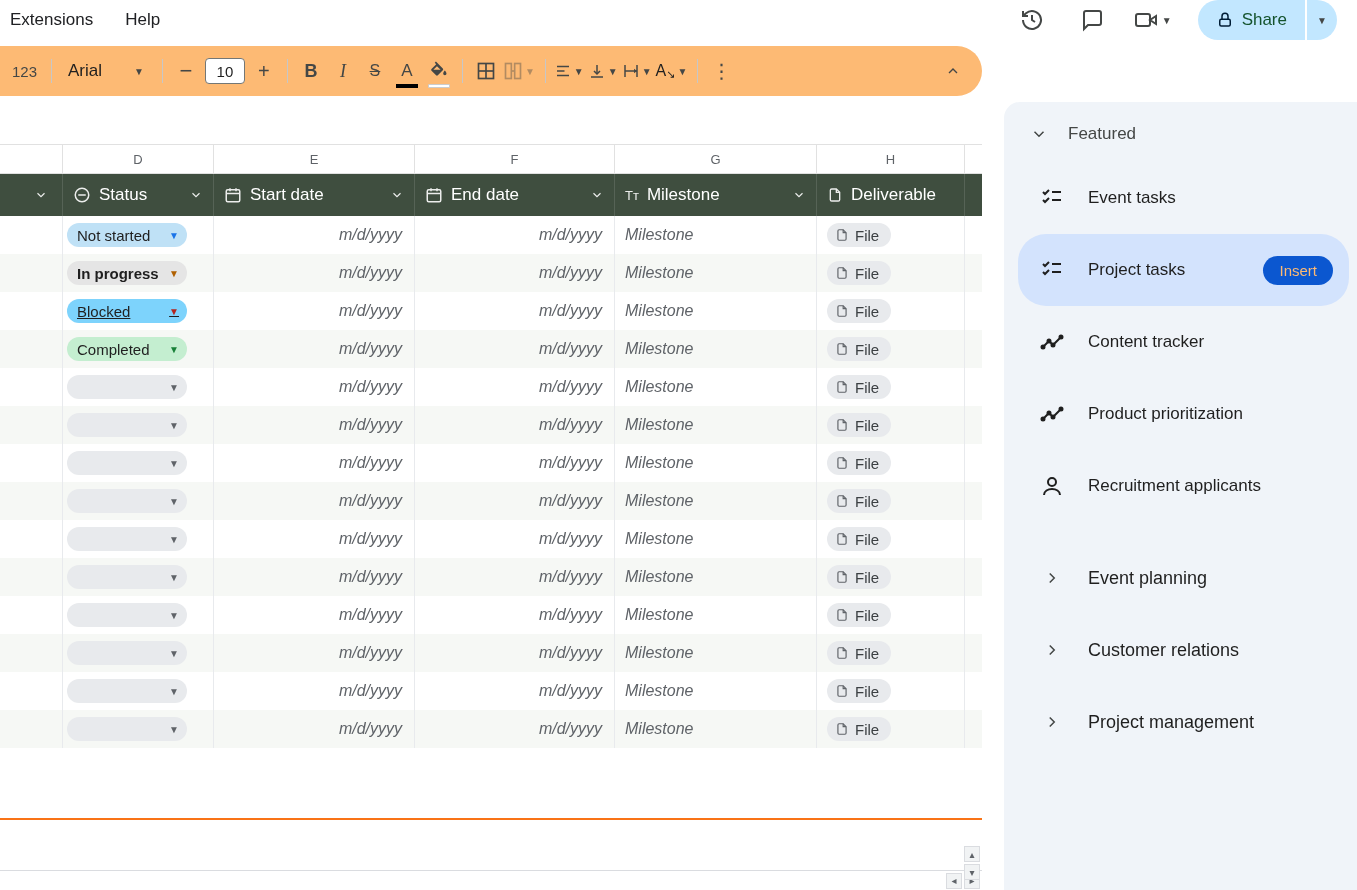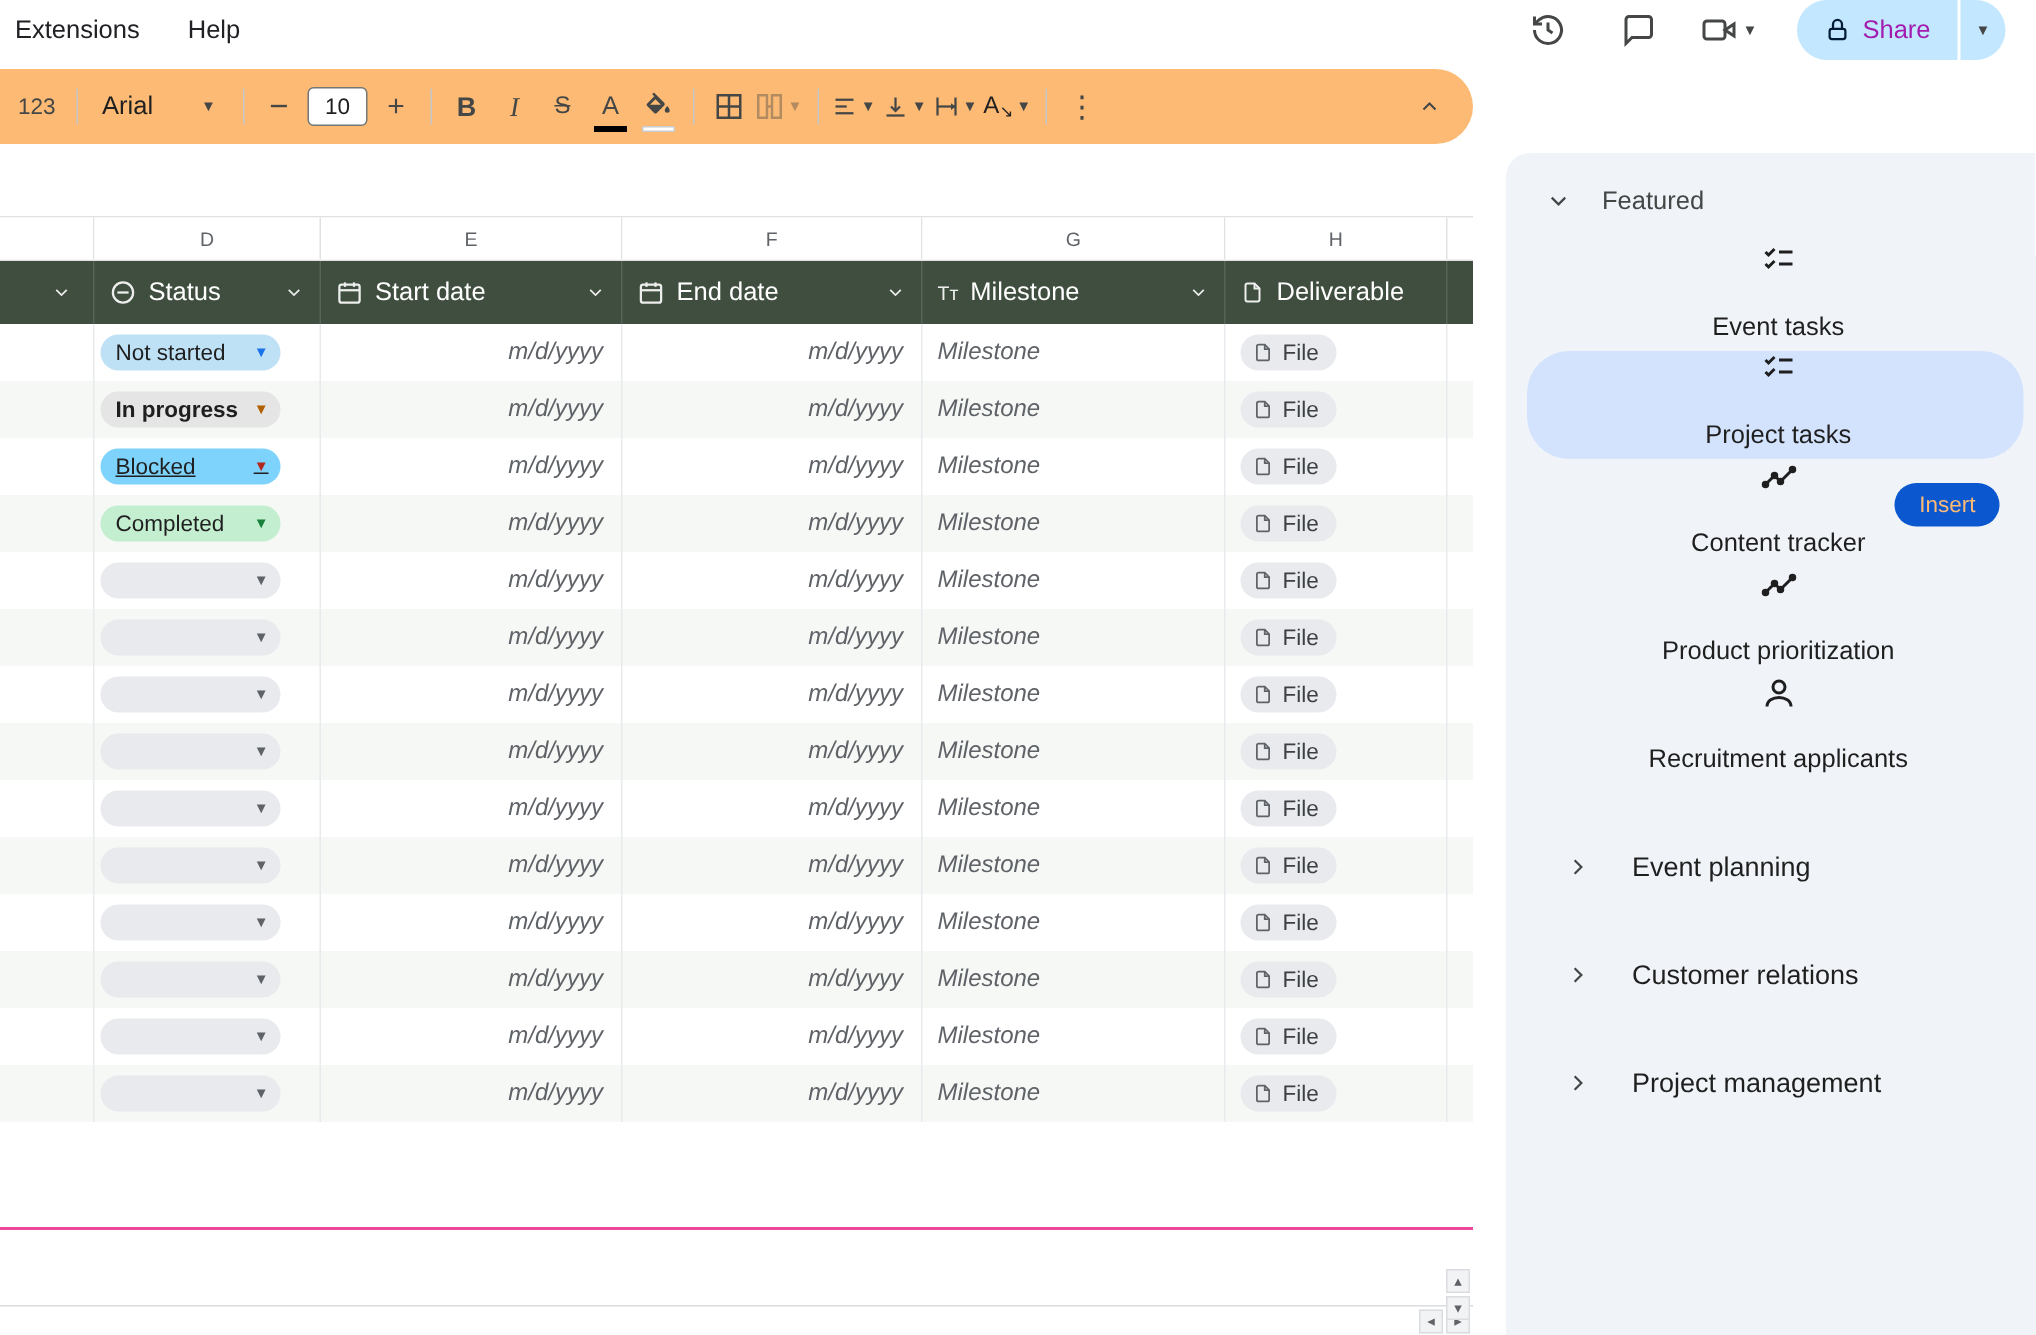--- a/index.html
+++ b/index.html
@@ -16,21 +16,21 @@
   .menu-spacer { flex: 1; }
   .top-actions { display: flex; align-items: center; gap: 24px; padding-right: 12px; }
   .icn-btn {
     display: inline-flex; align-items: center; justify-content: center;
     width: 36px; height: 36px; border-radius: 50%; cursor: pointer; color: #444746;
   }
   .icn-v { display: inline-flex; align-items: center; gap: 2px; }
   .share-group { display: flex; align-items: center; }
   .share-btn {
     display: flex; align-items: center; gap: 8px;
-    background: #c2e7ff; color: #a21caf; font-weight: 500;
+    background: #c2e7ff; color: #14532d; font-weight: 500;
     height: 40px; padding: 0 18px; border-radius: 40px 0 0 40px;
     font-size: 17px; cursor: pointer;
   }
   .share-drop {
     background: #c2e7ff; color: #001d35; height: 40px; width: 30px;
     display: flex; align-items: center; justify-content: center;
     border-radius: 0 40px 40px 0; margin-left: 2px; cursor: pointer;
   }
 
   
@@ -91,21 +91,21 @@
   .field-header-row > .fh {
     border-right: 1px solid rgba(255,255,255,0.12);
     display: flex; align-items: center; padding: 0 10px; gap: 8px;
     font-size: 17px; font-weight: 400;
   }
   .fh .fh-icon { opacity: 0.9; display:inline-flex; }
   .fh .fh-arrow { margin-left: auto; opacity: 0.9; }
   .fh.stub { justify-content: flex-end; padding-right: 14px; }
 
   
-  .data-rows { flex: 1; overflow: hidden; border-bottom: 2px solid #ec4899; }
+  .data-rows { flex: 1; overflow: hidden; border-bottom: 2px solid #f97316; }
   .data-row {
     display: grid;
     grid-template-columns: 63px 151px 201px 200px 202px 148px;
     height: 38px;
   }
   .data-row:nth-child(even) { background: #f6f8f5; }
   .data-row > div {
     border-right: 1px solid #e8eaed; display: flex; align-items: center;
     color: #5f6368; font-size: 16px;
   }
@@ -157,21 +157,21 @@
     font-size: 24px; font-weight: 400; color: #1f1f1f;
   }
   .sp-section-hdr {
     display: flex; align-items: center; gap: 20px; padding: 10px 18px 18px 26px;
     font-size: 17px; color: #444746; cursor: pointer;
   }
   .sp-list { display: flex; flex-direction: column; padding: 0 8px 0 14px; gap: 0; }
   .sp-item {
     display: flex; align-items: center; gap: 22px;
     height: 72px; padding: 0 16px 0 20px; border-radius: 28px;
-    font-size: 17px; color: #1f1f1f; cursor: pointer; flex-direction: column;
+    font-size: 17px; color: #1f1f1f; cursor: pointer;
   }
   .sp-item .sp-ico { width: 28px; display:flex; justify-content:center; color:#1f1f1f;}
   .sp-item.selected { background: #d3e3fd; }
   .sp-insert {
     margin-left: auto; background: #0b57d0; color: #fdba74;
     font-size: 15px; padding: 6px 16px; border-radius: 18px; cursor: pointer;
   }
   .sp-cats { display:flex; flex-direction:column; padding: 20px 8px 0 14px; gap: 0;}
   .sp-cat {
     display: flex; align-items: center; gap: 22px;

